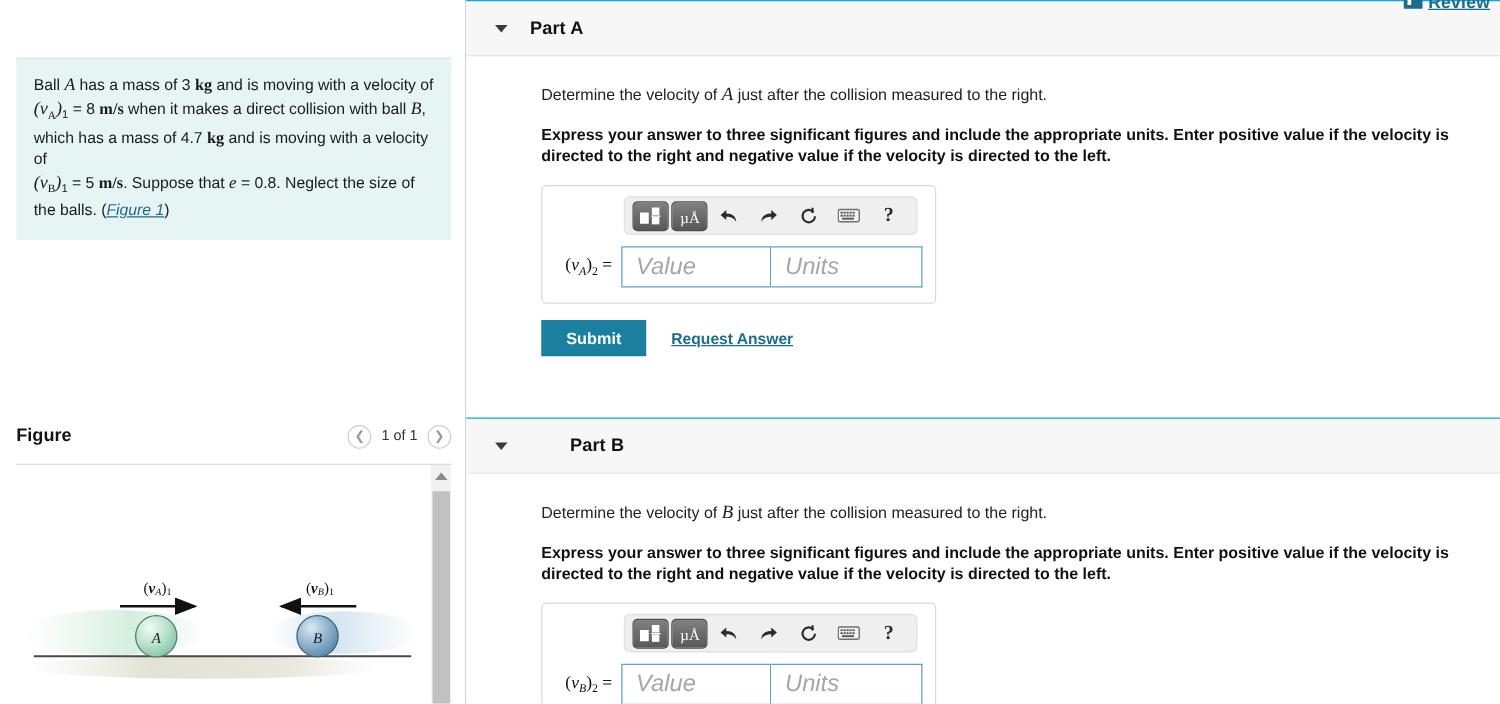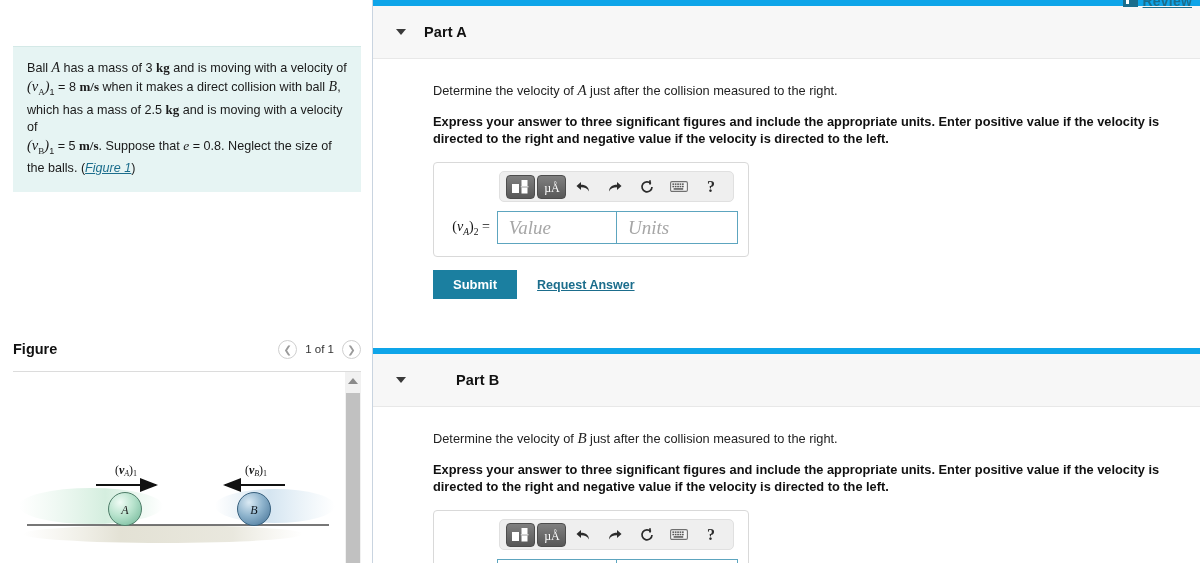--- a/index.html
+++ b/index.html
@@ -128,23 +128,23 @@
     position: absolute; left: 0; top: 0; width: 332px; height: 192px;
   }
 
   
   .right-col {
     position: absolute;
     left: 373px; top: 0; width: 827px; height: 563px;
     background: #fff;
   }
   .part-header {
-    height: 59px;
+    height: 45px;
     background: #f7f7f7;
-    border-top: 6px solid #0ea5e9;
+    border-top: 1px solid #0ea5e9;
     border-bottom: 1px solid #e8e8e8;
     display: flex; align-items: center;
     padding-left: 23px;
     cursor: pointer;
   }
   .part-caret {
     width: 0; height: 0;
     border-left: 5px solid transparent;
     border-right: 5px solid transparent;
     border-top: 6px solid #3a3a3a;
@@ -214,21 +214,21 @@
     white-space: nowrap;
   }
   .ans-label sub { font-size: 9.5px; }
   .ans-label .ital { font-style: italic; }
   .ans-input {
     height: 33px;
     border: 1px solid #5da5bf;
     background: #fff;
     display: flex; align-items: center;
     padding-left: 11px;
-    font-family: Liberation Serif, serif;
+    font-family: Liberation Sans, sans-serif;
     font-style: italic;
     font-size: 19px;
     color: #a6a6a6;
     cursor: text;
   }
   .ans-value { width: 130px; }
   .ans-units { width: 131px; border-left: none; }
 
   .submit-row {
     margin-top: 13px;
@@ -263,21 +263,21 @@
 
   <div class="v-divider"></div>
 
   <div class="left-col">
 
     <div class="problem-box">
       <span>Ball </span><i>A</i><span> has a mass of 3 </span><span class="unit">kg</span><span> and is moving with a velocity of</span>
       <br>
       <span class="vvar">(v</span><span class="vvar"><sub>A</sub></span><span class="vvar">)</span><sub>1</sub><span> = 8 </span><span class="unit">m/s</span><span> when it makes a direct collision with ball </span><i>B</i><span>,</span>
       <br>
-      <span>which has a mass of 2.5 </span><span class="unit">kg</span><span> and is moving with a velocity of</span>
+      <span>which has a mass of 4.7 </span><span class="unit">kg</span><span> and is moving with a velocity of</span>
       <br>
       <span class="vvar">(v</span><span class="vvar"><sub>B</sub></span><span class="vvar">)</span><sub>1</sub><span> = 5 </span><span class="unit">m/s</span><span>. Suppose that </span><span class="mathsym">e</span><span> = 0.8. Neglect the size of</span>
       <br>
       <span>the balls. (</span><span class="fig-link">Figure 1</span><span>)</span>
     </div>
 
     <div class="figure-header">
       <span class="figure-title">Figure</span>
       <span class="fig-nav">
         <span class="fig-nav-btn">❮</span>

